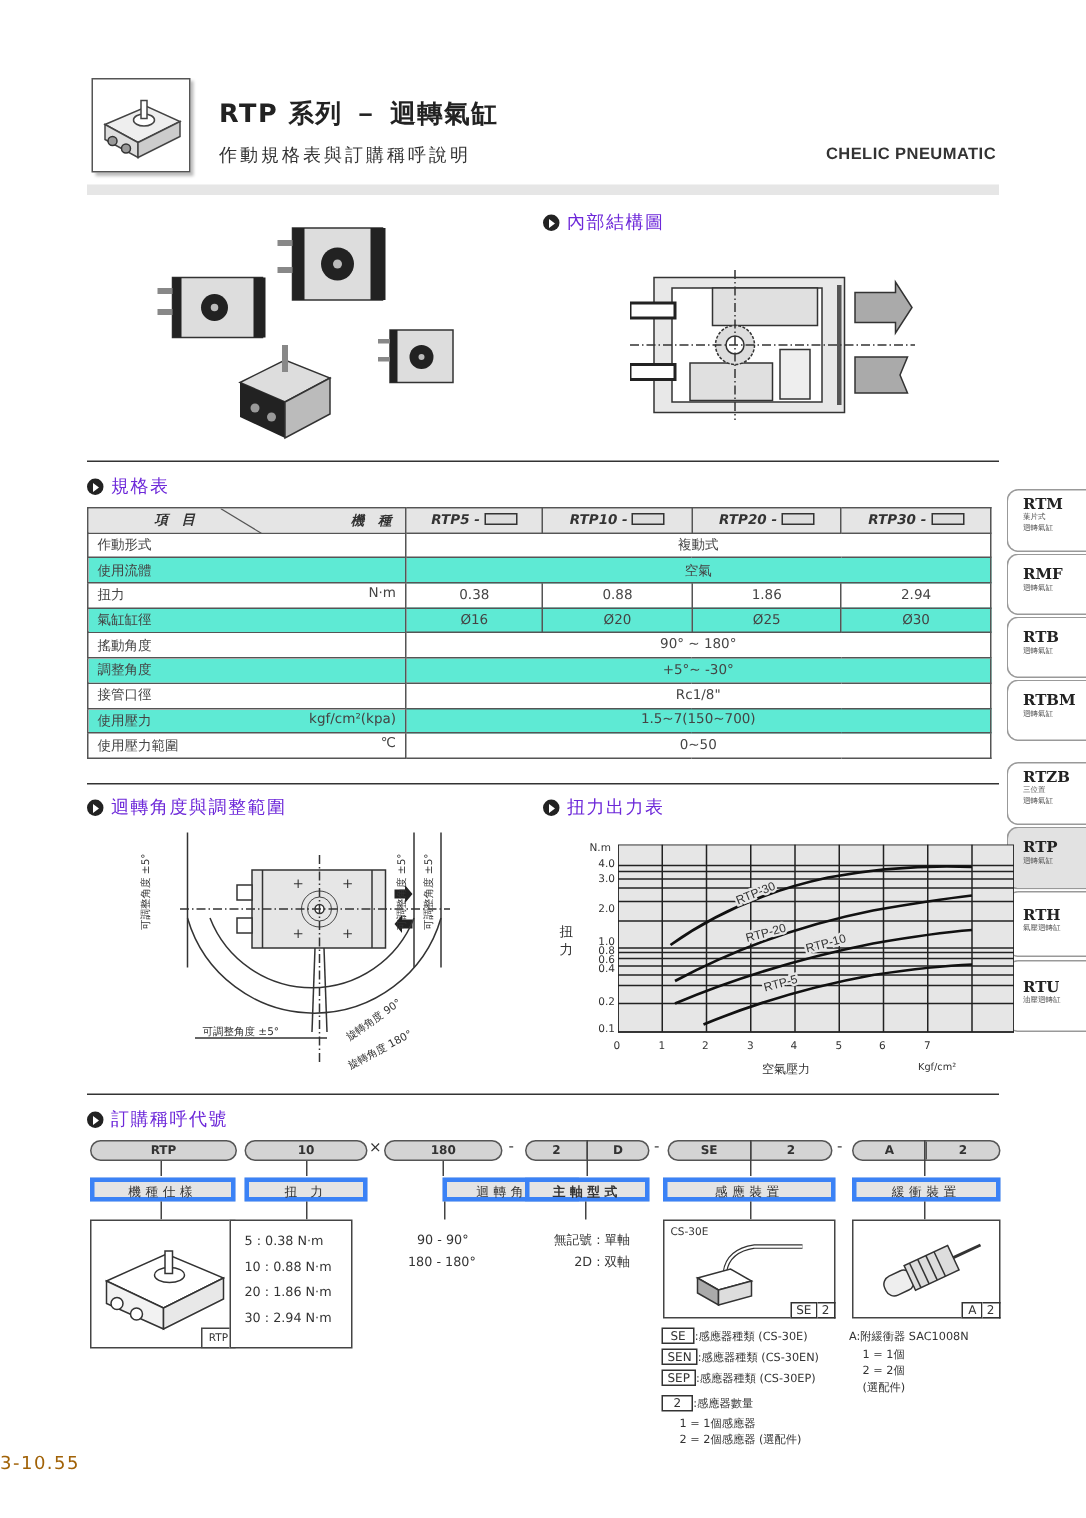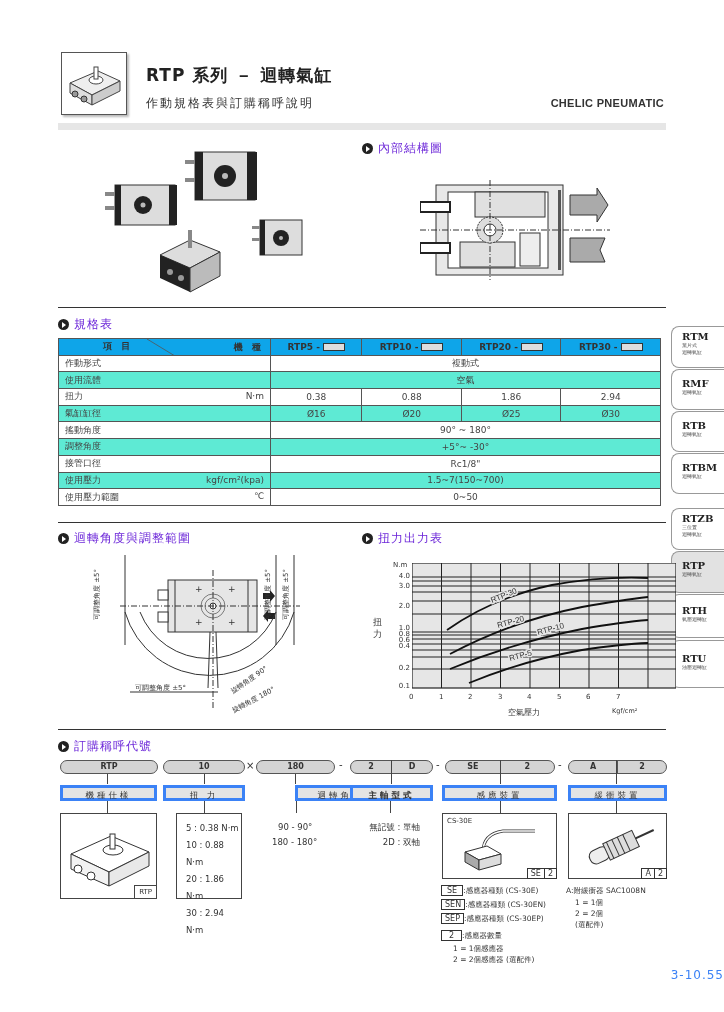--- a/index.html
+++ b/index.html
@@ -12,21 +12,21 @@
   .brand { right: 60px; top: 97px; font-size: 11px; font-weight: bold; color: #333; font-family: "Liberation Sans", sans-serif; letter-spacing: 0.3px; }
   .hbar { left: 58px; top: 123px; width: 608px; height: 7px; background: #e6e6e6; }
   .hr { left: 58px; width: 608px; height: 1px; background: #333; }
   .sec-title { font-size: 12px; color: #6d28d9; display: flex; align-items: center; gap: 5px; letter-spacing: 1px; }
   .sec-icon { width: 11px; height: 11px; border-radius: 50%; background: #222; position: relative; display: inline-block; }
   .sec-icon::after { content: ""; position: absolute; left: 4px; top: 2.5px; border-left: 4px solid #fff; border-top: 3px solid transparent; border-bottom: 3px solid transparent; }
   
   table.spec { position: absolute; left: 58px; top: 338px; width: 603px; border-collapse: collapse; font-size: 9px; color: #444; }
   table.spec td { border: 1px solid #555; height: 16.7px; padding: 0 6px; }
   table.spec tr.shade td { background: #5eead4; }
-  table.spec tr.head td { background: #0ea5e9; font-weight: bold; font-size: 9px; text-align: center; color: #333; }
+  table.spec tr.head td { background: #e5e5e5; font-weight: bold; font-size: 9px; text-align: center; color: #333; font-style: italic; }
   table.spec td.c { text-align: center; }
   .lbl-cell { position: relative; width: 212px; }
   .lbl-cell .r { position: absolute; right: 6px; top: 2px; }
   .mini-rect { display: inline-block; width: 22px; height: 8px; border: 1px solid #333; background: #ddd; vertical-align: middle; margin-left: 3px; }
   
   .side { left: 671px; width: 53px; border: 1px solid #999; border-right: none; border-radius: 8px 0 0 8px; background: #fff; padding: 4px 0 0 10px; }
   .side.active { background: #e2e2e2; }
   .side .code { font-family: "DejaVu Serif", serif; font-weight: bold; font-size: 10px; color: #222; }
   .side .desc { font-size: 5px; color: #555; line-height: 7px; }
   .ytick { font-size: 7px; color: #333; text-align: right; width: 24px; }
@@ -35,21 +35,21 @@
   .pill { height: 14px; border: 1px solid #555; border-radius: 8px; background: #d4d4d4; font-size: 8px; font-weight: bold; text-align: center; line-height: 12px; color: #333; }
   .pill.split { display: flex; padding: 0; }
   .pill.split span { flex: 1; }
   .pill.split span + span { border-left: 1px solid #555; }
   .cat { height: 16px; border: 3px solid #3b82f6; background: #e4e4e4; font-size: 8.5px; text-align: center; line-height: 14px; letter-spacing: 3px; color: #333; }
   .vline { width: 1px; background: #444; }
   .box { border: 1px solid #444; background: #fff; }
   .sep { font-size: 10px; color: #333; }
   .small { font-size: 8.5px; color: #333; line-height: 17px; }
   .tag { display: inline-block; border: 1px solid #333; padding: 0 3px; font-size: 8px; line-height: 9px; }
-  .page-num { left: 0; width: 724px; top: 968px; text-align: right; font-size: 12px; color: #3b82f6; letter-spacing: 1px; }
+  .page-num { left: 0; width: 724px; top: 968px; text-align: left; font-size: 12px; color: #a16207; letter-spacing: 1px; }
 </style>
 </head>
 <body>
 
 <div class="abs logo-box">
   <svg width="64" height="61" viewBox="0 0 64 61">
     <polygon points="8,30 36,18 58,28 30,42" fill="#eee" stroke="#444" stroke-width="1"></polygon>
     <polygon points="8,30 30,42 30,52 8,40" fill="#ddd" stroke="#444" stroke-width="1"></polygon>
     <polygon points="30,42 58,28 58,38 30,52" fill="#ccc" stroke="#444" stroke-width="1"></polygon>
     <ellipse cx="34" cy="27" rx="7" ry="4" fill="#fff" stroke="#444"></ellipse>
@@ -393,21 +393,21 @@
     <polygon points="10,40 48,58 48,72 10,55" fill="#f2f2f2" stroke="#333"></polygon>
     <polygon points="48,58 88,38 88,52 48,72" fill="#e8e8e8" stroke="#333"></polygon>
     <ellipse cx="52" cy="36" rx="10" ry="5" fill="#fff" stroke="#333"></ellipse>
     <rect x="49" y="20" width="5" height="15" fill="#fff" stroke="#333"></rect>
     <circle cx="17" cy="55" r="4" fill="#fff" stroke="#333"></circle>
     <circle cx="30" cy="62" r="4" fill="#fff" stroke="#333"></circle>
   </svg>
   <div class="abs" style="right:-1px;bottom:-1px;border:1px solid #444;font-size:7px;padding:2px 4px;background:#fff;">RTP</div>
 </div>
 
-<div class="abs box" style="left:176px;top:813px;width:66px;height:86px;padding:6px 0 0 9px;">
+<div class="abs box" style="left:153px;top:813px;width:82px;height:86px;padding:6px 0 0 9px;">
   <div class="small">5 : 0.38 N·m</div>
   <div class="small">10 : 0.88 N·m</div>
   <div class="small">20 : 1.86 N·m</div>
   <div class="small">30 : 2.94 N·m</div>
 </div>
 
 <div class="abs" style="left:272px;top:820px;">
   <div class="small" style="line-height:15px;padding-left:6px;">90 - 90°</div>
   <div class="small" style="line-height:15px;">180 - 180°</div>
 </div>

